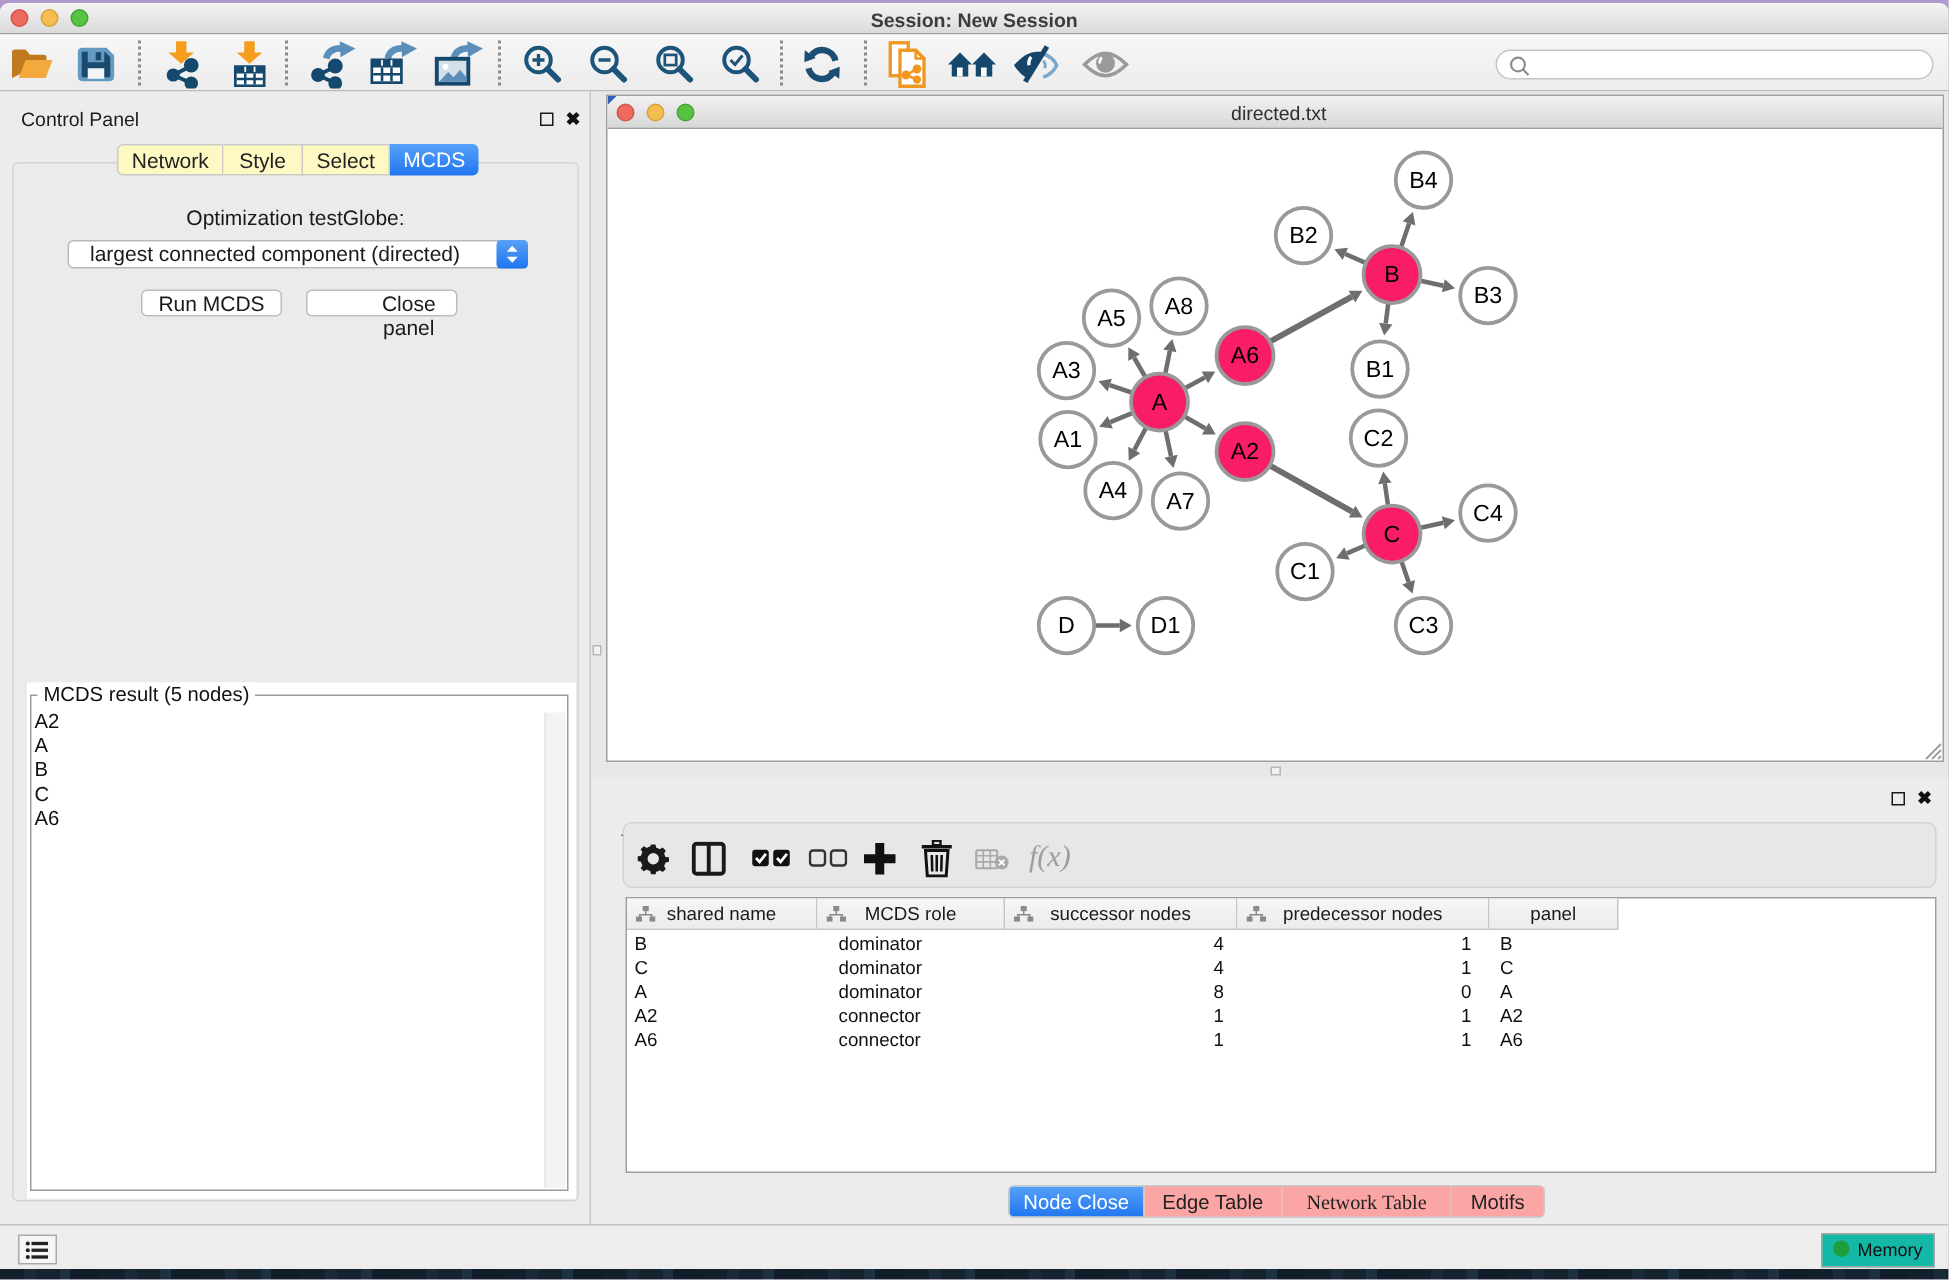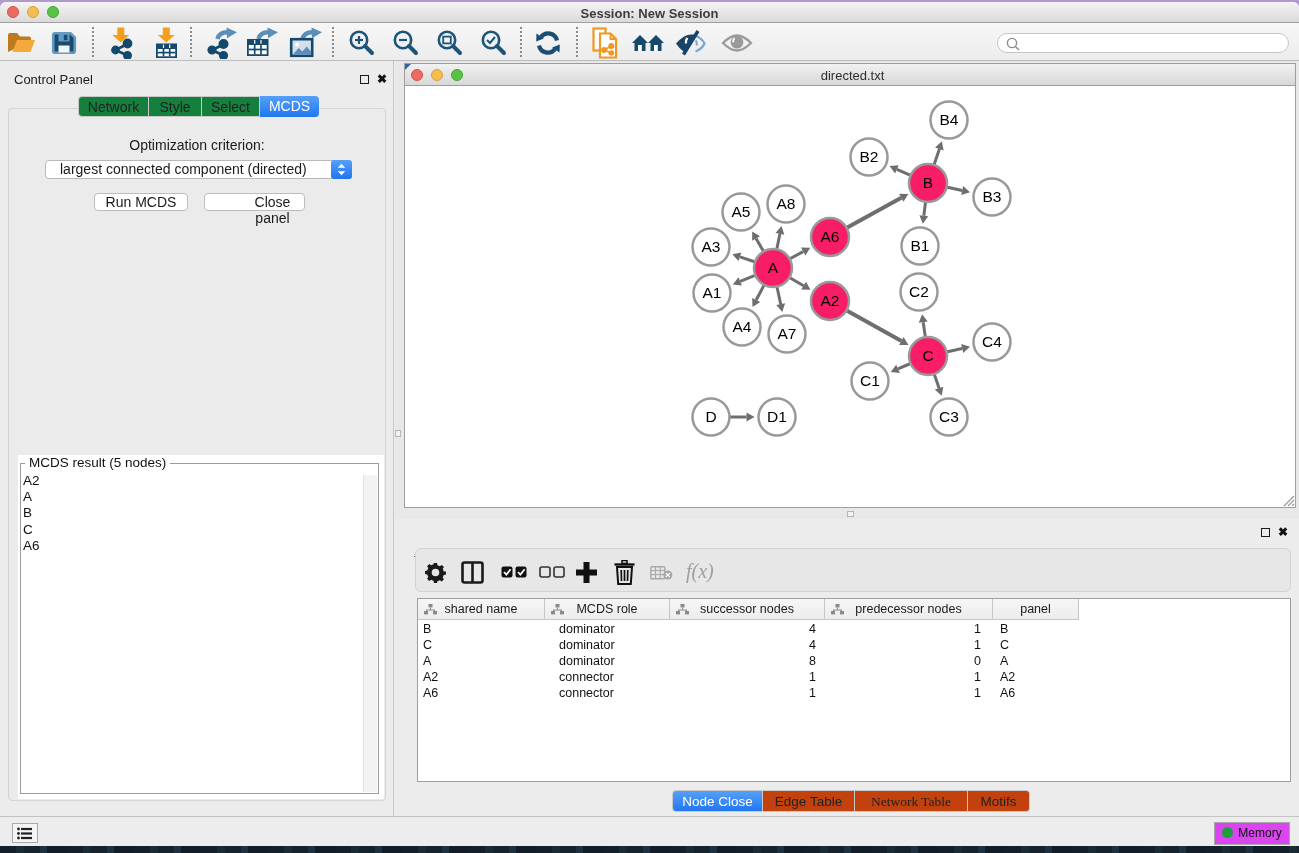--- a/index.html
+++ b/index.html
@@ -21,21 +21,21 @@
   .tsep { position:absolute; top:4px; height:30px; width:0; border-left:2px dotted #8a8a8a; }
   #searchbox { position:absolute; left:997px; top:10px; width:292px; height:20px;
                background:#fff; border:1px solid #c6c6c6; border-radius:10px; }
   
   #cpanel { position:absolute; left:0; top:61px; width:394px; height:755px;
             background:#ececec; border-right:1px solid #c6c6c6; }
   .phead { position:absolute; font-size:13px; color:#1c1c1c; }
   .sqbtn { position:absolute; width:9px; height:9px; border:1.5px solid #1a1a1a; }
   .xbtn  { position:absolute; font-weight:bold; font-size:12px; color:#111; }
   .tabrow { position:absolute; display:flex; z-index:5; }
-  .tab { height:21px; line-height:20px; font-size:14px; color:#222; background:#15803d;
+  .tab { height:21px; line-height:20px; font-size:14px; color:#222; background:#fef9c3;
          border:1px solid #c9c9c9; border-left:none; text-align:center; }
   .tab.first { border-left:1px solid #c9c9c9; border-radius:4px 0 0 4px; }
   .tab.last { border-radius:0 4px 4px 0; border:none; }
   .tab.sel { background:linear-gradient(#55a0f8,#2277f0); color:#fff; }
   #cpcontent { position:absolute; left:8px; top:47px; width:378px; height:693px;
                background:#ebebeb; border:1px solid #d4d4d4; border-radius:4px; }
   #dropdown { position:absolute; left:36px; top:51px; width:307px; height:19px;
               background:#fff; border:1px solid #b9b9b9; border-radius:4px;
               font-size:14px; color:#1a1a1a; line-height:16px; padding-left:14px; }
   #dropdown .stepper { position:absolute; right:-1px; top:-1px; width:21px; height:19px;
@@ -64,29 +64,29 @@
   #tpanel { position:absolute; left:395px; top:519px; width:904px; height:297px; background:#ececec; }
   #ttoolbar { position:absolute; left:415px; top:548px; width:876px; height:44px;
               background:#e7e7e7; border:1px solid #d2d2d2; border-radius:6px; }
   #ttable { position:absolute; left:417px; top:598px; width:874px; height:184px;
             background:#fff; border:1px solid #9e9e9e; }
   .thead { position:absolute; top:0; height:21px; background:linear-gradient(#f6f6f6,#ececec);
            border-right:1px solid #c6c6c6; border-bottom:1px solid #c6c6c6;
            font-size:12.5px; color:#1a1a1a; text-align:center; line-height:20px; }
   .hicon { position:absolute; left:6px; top:5px; }
   .trow { position:absolute; font-size:12.5px; color:#111; height:16px; line-height:16px; }
-  .btab { position:absolute; top:790px; height:22px; background:#c2410c; border:1px solid #c9c9c9;
+  .btab { position:absolute; top:790px; height:22px; background:#fca5a5; border:1px solid #c9c9c9;
           border-left:none; font-size:13.5px; color:#222; text-align:center; line-height:21px; }
   
   #statusbar { position:absolute; left:0; top:816px; width:1299px; height:30px;
                background:#ededed; border-top:1px solid #c2c2c2; }
   #listbtn { position:absolute; left:12px; top:823px; width:26px; height:20px;
              background:#f5f5f5; border:1px solid #a9a9a9; }
   #membtn { position:absolute; left:1214px; top:822px; width:76px; height:23px;
-            background:#d946ef; border:1px solid #a9a9a9; font-size:12px; color:#111;
+            background:#14b8a6; border:1px solid #a9a9a9; font-size:12px; color:#111;
             text-align:center; line-height:21px; }
   #deskstrip { position:absolute; left:0; top:846px; width:1299px; height:7px;
                background:repeating-linear-gradient(90deg,#13202c 0 16px,#1a2b38 16px 24px,#15232f 24px 40px,#1e3140 40px 47px,#111e29 47px 67px); }
 </style>
 </head>
 <body>
 <div id="appwin"></div>
 <div id="titlebar">
   <div class="tl red" style="left:7px; top:4px;"></div>
   <div class="tl yel" style="left:27px; top:4px;"></div>
@@ -258,21 +258,21 @@
   <div class="phead" style="left:14px; top:11px;">Control Panel</div>
   <div class="sqbtn" style="left:360px; top:14px;"></div>
   <div class="xbtn" style="left:377px; top:11px;">✖</div>
   <div class="tabrow" style="left:78px; top:35px;">
     <div class="tab first" style="width:71px;">Network</div>
     <div class="tab" style="width:53px;">Style</div>
     <div class="tab" style="width:58px;">Select</div>
     <div class="tab sel last" style="width:59px;">MCDS</div>
   </div>
   <div id="cpcontent">
-    <div style="position:absolute; left:0; right:0; top:28px; text-align:center; font-size:14px; color:#1a1a1a;">Optimization criterion:</div>
+    <div style="position:absolute; left:0; right:0; top:28px; text-align:center; font-size:14px; color:#1a1a1a;">Optimization testGlobe:</div>
     <div id="dropdown">largest connected component (directed)
       <div class="stepper">
         <svg width="21" height="19" viewBox="0 0 21 19">
           <path d="M6.8 7.8 L10.5 3.8 L14.2 7.8 Z" fill="#fff"></path>
           <path d="M6.8 11.2 L10.5 15.2 L14.2 11.2 Z" fill="#fff"></path>
         </svg>
       </div>
     </div>
     <div class="btn" style="left:85px; top:84px; width:94px;">Run MCDS</div>
     <div class="btn" style="left:195px; top:84px; width:101px;padding-left:36px;">Close panel</div>

